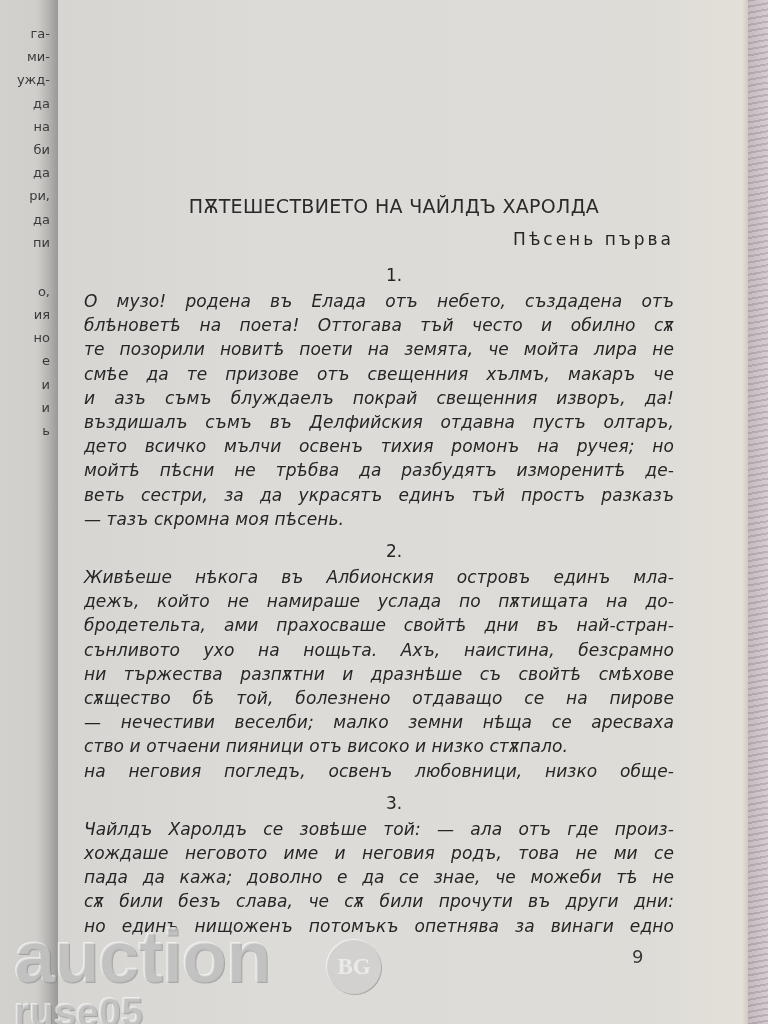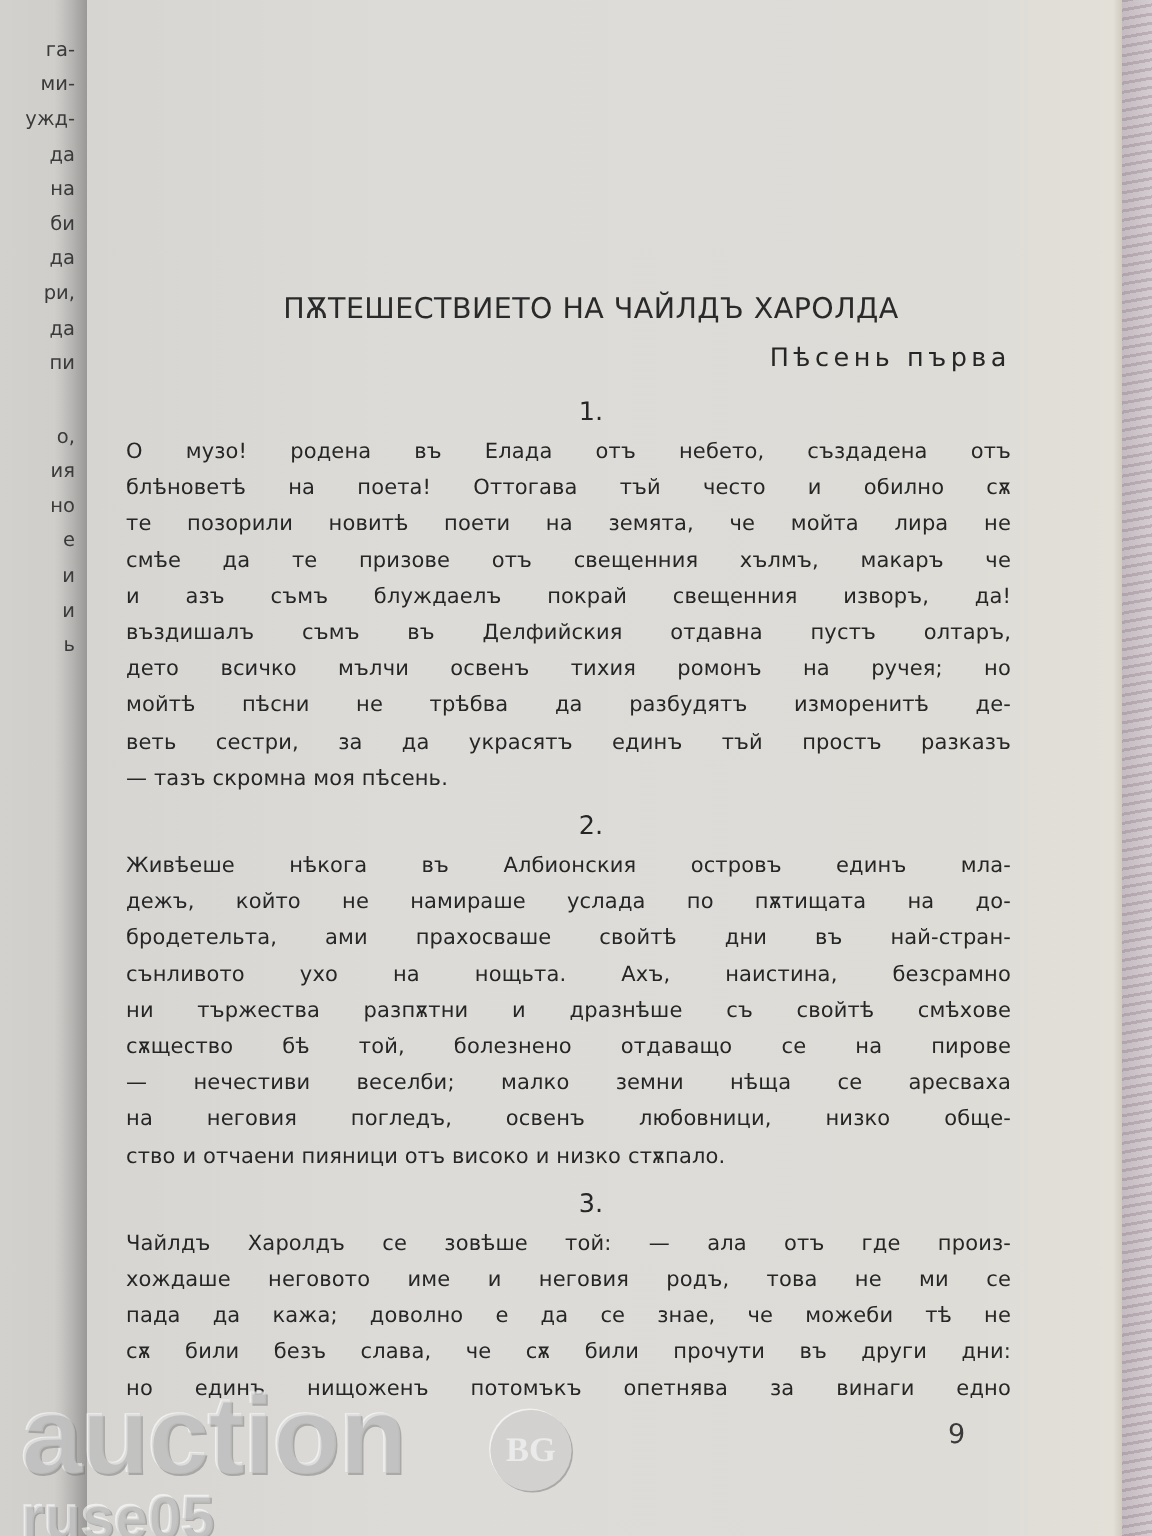--- a/index.html
+++ b/index.html
@@ -89,25 +89,26 @@
       height: 32px;
     }
     .stanza-num {
       text-align: center;
       font-size: 17px;
       height: 28px;
       line-height: 28px;
       margin-left: 30px;
     }
     .stanza {
-      font-size: 14px;
+      font-size: 17px;
       line-height: 24.2px;
       margin: 0 0 6px 0;
       text-align: justify;
       letter-spacing: 0.1px;
+      font-style: italic;
     }
     .stanza .line {
       display: block;
       white-space: nowrap;
       text-align-last: justify;
     }
     .stanza .line.last {
       text-align-last: left;
     }
     .page-number {
@@ -215,22 +216,22 @@
 
       <div class="stanza-num">2.</div>
       <div class="stanza">
         <span class="line">Живѣеше нѣкога въ Албионския островъ единъ мла-</span>
         <span class="line">дежъ, който не намираше услада по пѫтищата на до-</span>
         <span class="line">бродетельта, ами прахосваше свойтѣ дни въ най-стран-</span>
         <span class="line">сънливото ухо на нощьта. Ахъ, наистина, безсрамно</span>
         <span class="line">ни тържества разпѫтни и дразнѣше съ свойтѣ смѣхове</span>
         <span class="line">сѫщество бѣ той, болезнено отдаващо се на пирове</span>
         <span class="line">— нечестиви веселби; малко земни нѣща се аресваха</span>
+        <span class="line last">ство и отчаени пияници отъ високо и низко стѫпало.</span>
         <span class="line">на неговия погледъ, освенъ любовници, низко обще-</span>
-        <span class="line last">ство и отчаени пияници отъ високо и низко стѫпало.</span>
       </div>
 
       <div class="stanza-num">3.</div>
       <div class="stanza">
         <span class="line">Чайлдъ Харолдъ се зовѣше той: — ала отъ где произ-</span>
         <span class="line">хождаше неговото име и неговия родъ, това не ми се</span>
         <span class="line">пада да кажа; доволно е да се знае, че можеби тѣ не</span>
         <span class="line">сѫ били безъ слава, че сѫ били прочути въ други дни:</span>
         <span class="line">но единъ нищоженъ потомъкъ опетнява за винаги едно</span>
       </div>

